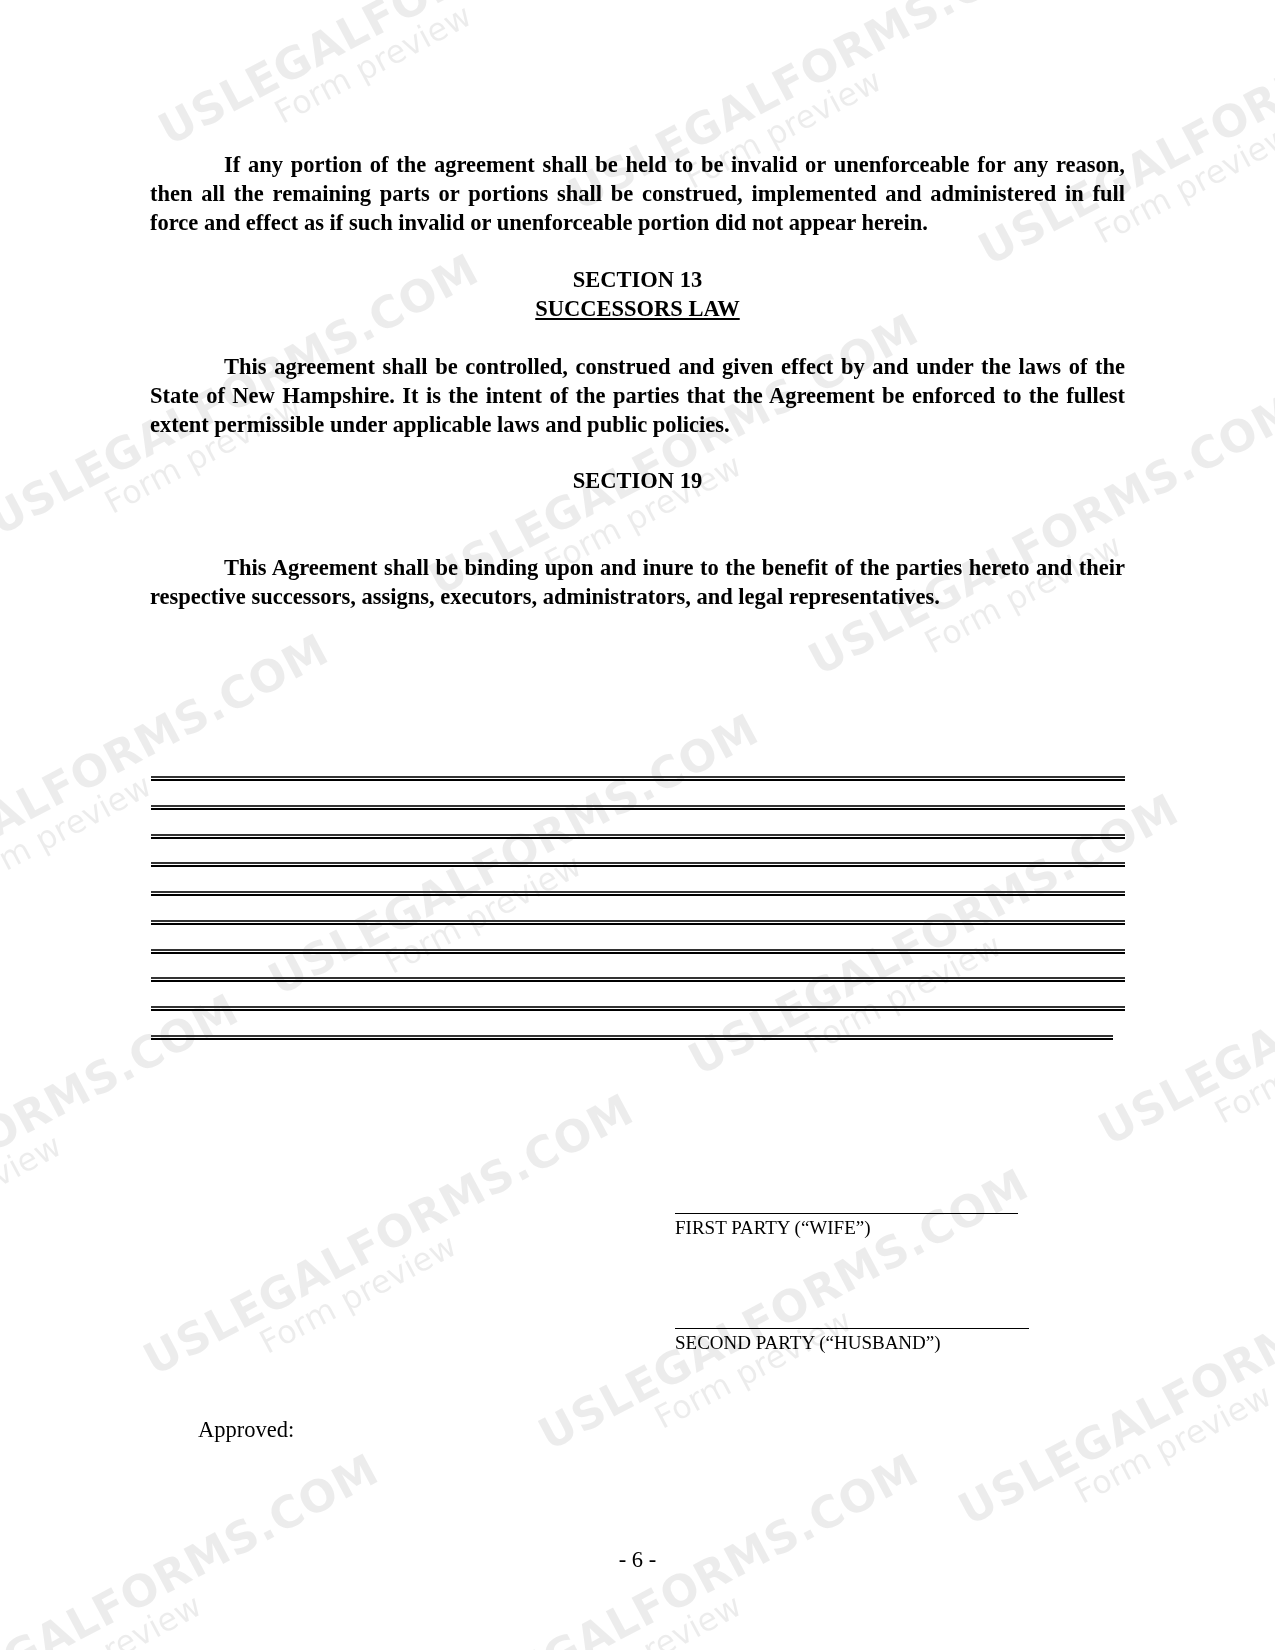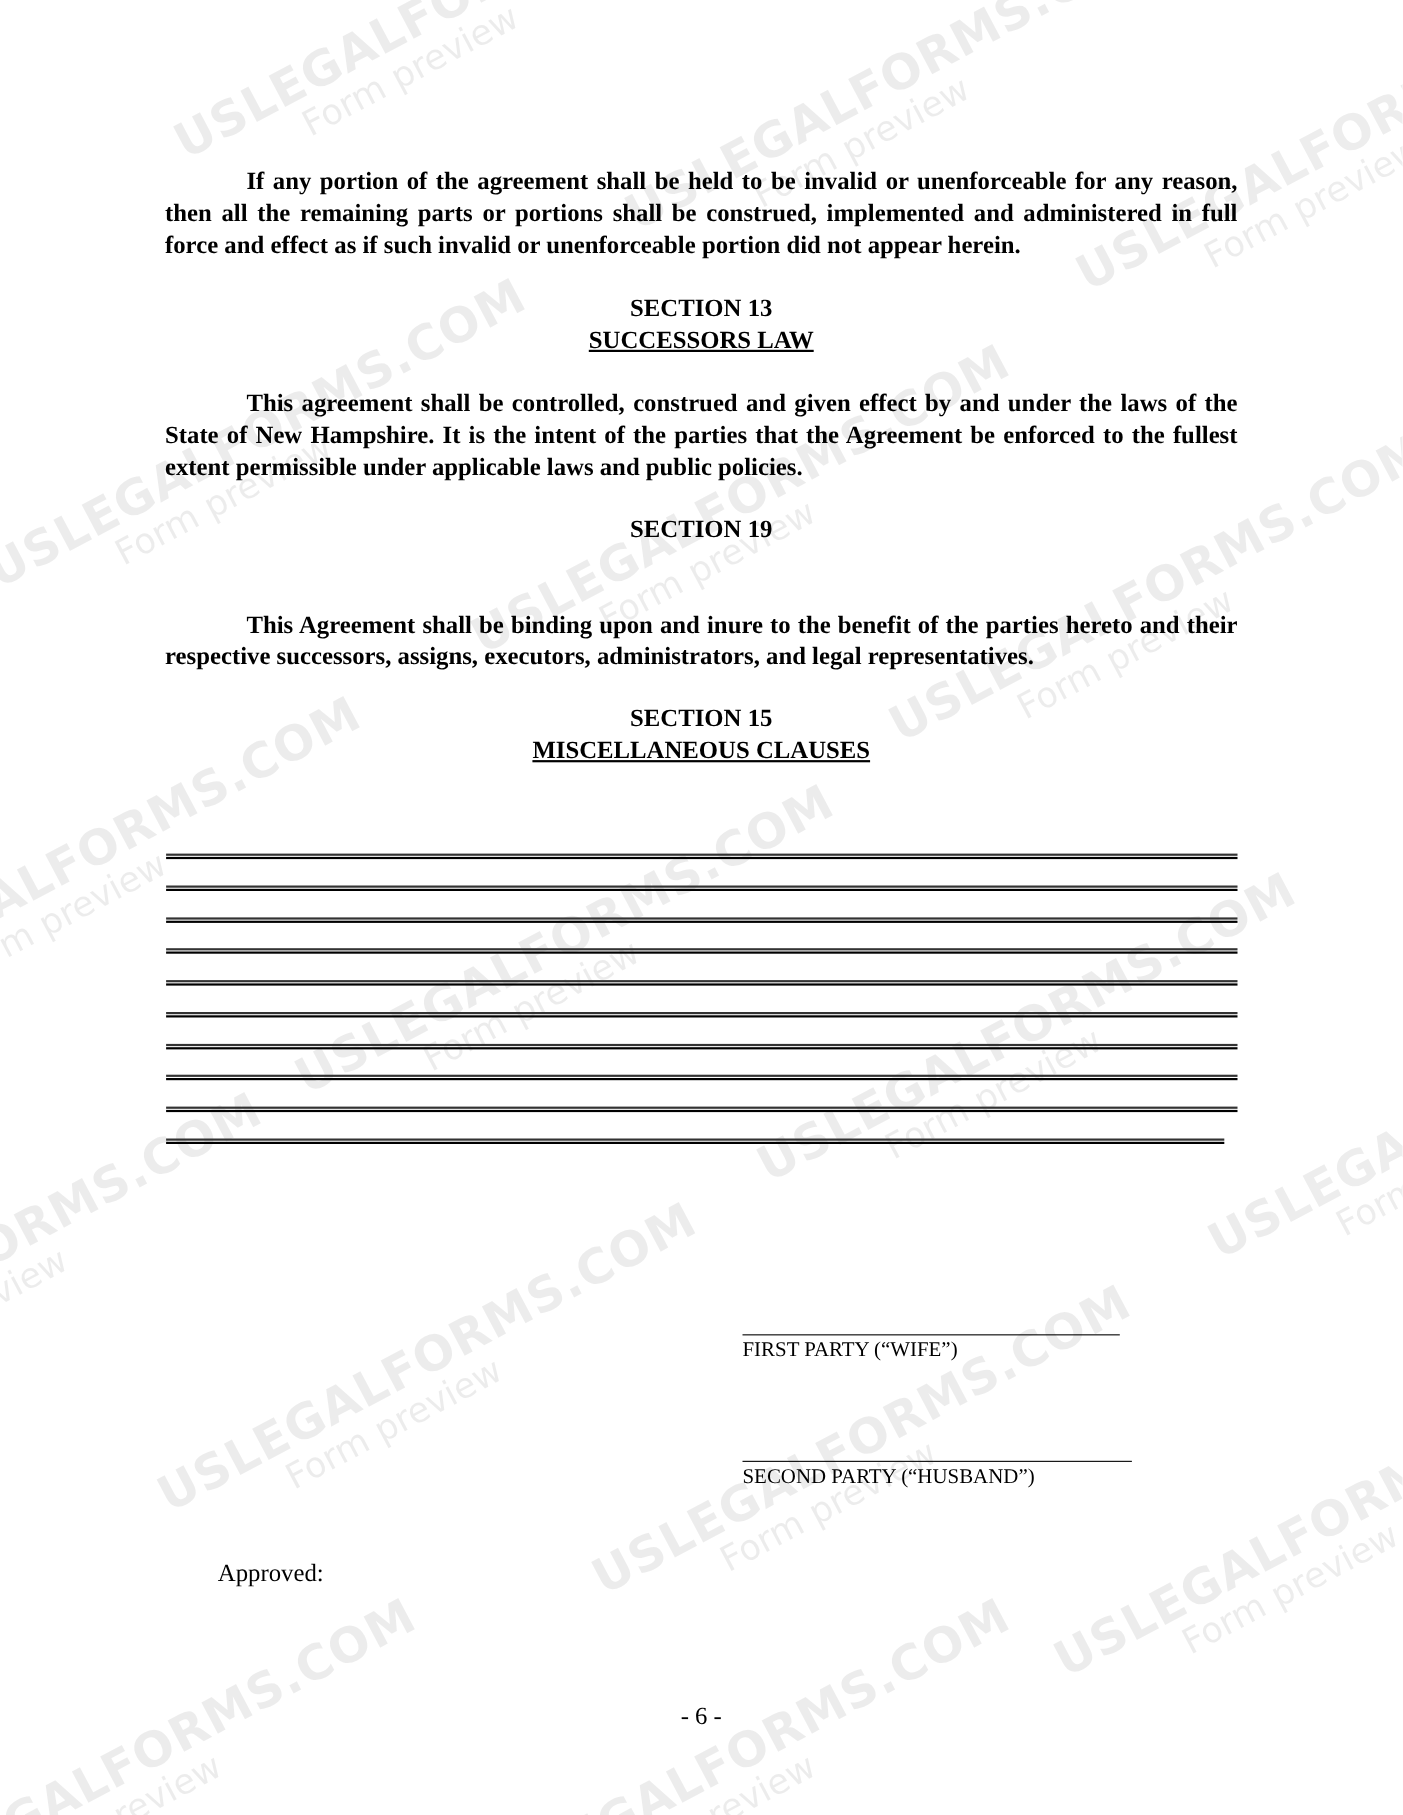--- a/index.html
+++ b/index.html
@@ -100,24 +100,20 @@
     <div>SECTION 13</div>
     <div class="sub">SUCCESSORS LAW</div>
   </div>
   <div class="para" style="top:352px;"><span class="indent"></span><span>This agreement shall be controlled, construed and given effect by and under the laws of the State of New Hampshire.  It is the intent of the parties that the Agreement be enforced to the fullest extent permissible under applicable laws and public policies.</span></div>
 
   <div class="heading" style="top:466px;">
     <div>SECTION 19</div>
   </div>
   <div class="para" style="top:553px;"><span class="indent"></span><span>This Agreement shall be binding upon and inure to the benefit of the parties hereto and their respective successors, assigns, executors, administrators, and legal representatives.</span></div>
 
-  <div class="heading" style="top:638px;">
-    <div>SECTION 15</div>
-    <div class="sub">MISCELLANEOUS CLAUSES</div>
-  </div>
 
   <div>
     <div class="fill-line" style="top:776px;"></div>
     <div class="fill-line" style="top:805px;"></div>
     <div class="fill-line" style="top:834px;"></div>
     <div class="fill-line" style="top:862px;"></div>
     <div class="fill-line" style="top:891px;"></div>
     <div class="fill-line" style="top:920px;"></div>
     <div class="fill-line" style="top:949px;"></div>
     <div class="fill-line" style="top:977px;"></div>

